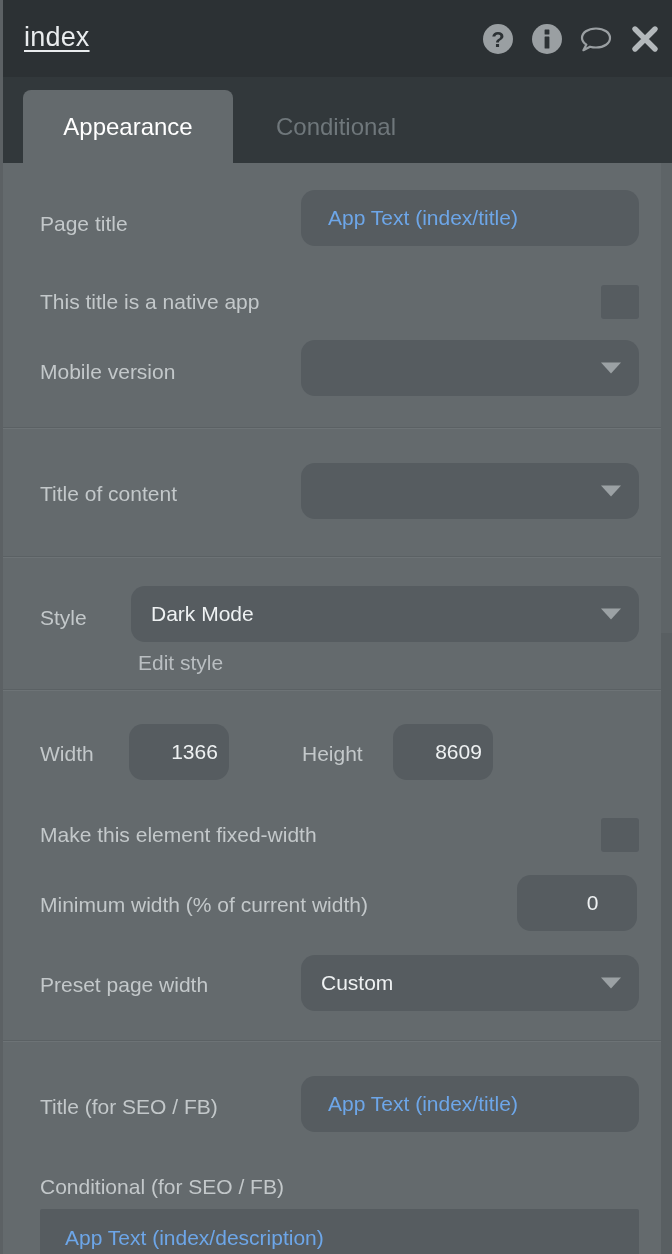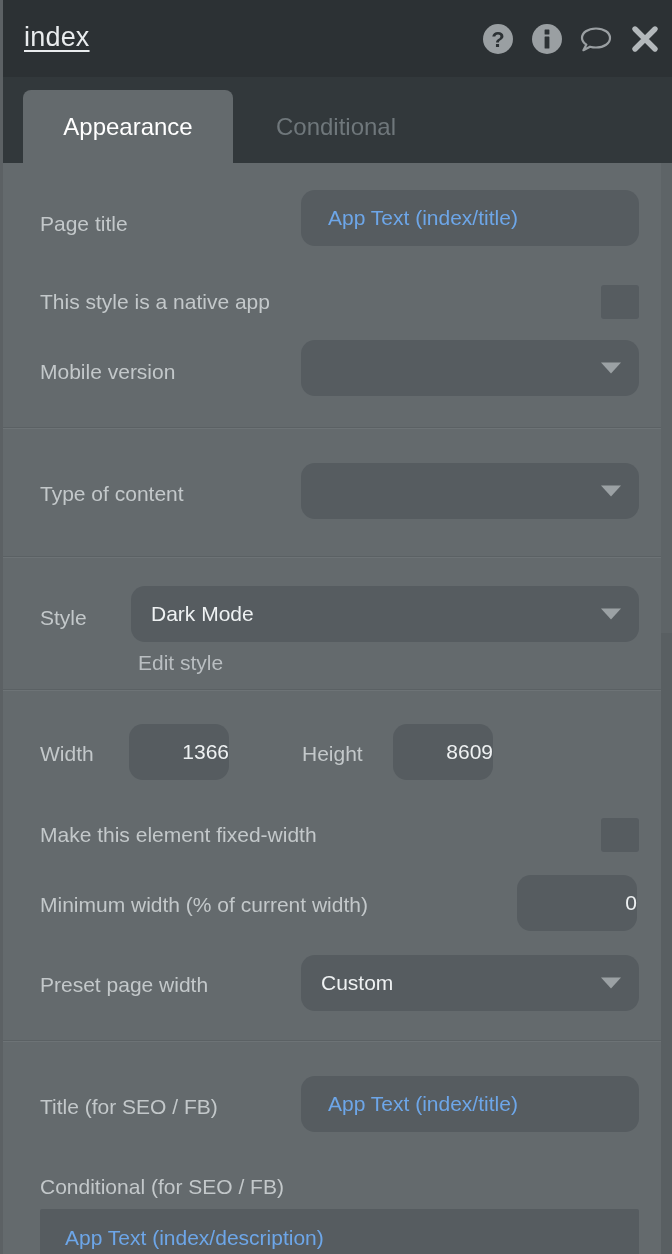--- a/index.html
+++ b/index.html
@@ -139,21 +139,21 @@
     left: 20px;
     top: 50%;
     transform: translateY(-50%);
     font-size: 21px;
     color: #eef1f2;
     white-space: nowrap;
   }
   .field-text.dyn { color: #6da6e8; }
   .field-text.num {
     left: 16px; right: 0;
-    text-align: right;
+    text-align: center;
     margin-left: 15px;
   }
 
   .caret {
     position: absolute;
     right: 18px;
     top: 50%;
     transform: translateY(-50%);
     width: 0; height: 0;
     border-left: 10px solid transparent;
@@ -262,36 +262,36 @@
   <div id="form">
 
     <div class="row">
       <div class="label" style="left:37px; top:50px;">Page title</div>
       <div class="field" style="left:298px; top:27px; width:338px; height:56px;">
         <span class="field-text dyn" style="left:27px;">App Text (index/title)</span>
       </div>
     </div>
 
     <div class="row">
-      <div class="label" style="left:37px; top:128px;">This style is a native app</div>
+      <div class="label" style="left:37px; top:128px;">This title is a native app</div>
       <div class="checkbox" style="left:598px; top:122px;"></div>
     </div>
 
     <div class="row">
       <div class="label" style="left:37px; top:198px;">Mobile version</div>
       <div class="field sel" style="left:298px; top:177px; width:338px; height:56px;">
         <span class="field-text"></span>
         <span class="caret"></span>
       </div>
     </div>
 
     <div class="divider" style="top:264px;"></div>
 
     <div class="row">
-      <div class="label" style="left:37px; top:320px;">Type of content</div>
+      <div class="label" style="left:37px; top:320px;">Title of content</div>
       <div class="field sel" style="left:298px; top:300px; width:338px; height:56px;">
         <span class="field-text"></span>
         <span class="caret"></span>
       </div>
     </div>
 
     <div class="divider" style="top:393px;"></div>
 
     <div class="row">
       <div class="label" style="left:37px; top:444px;">Style</div>

